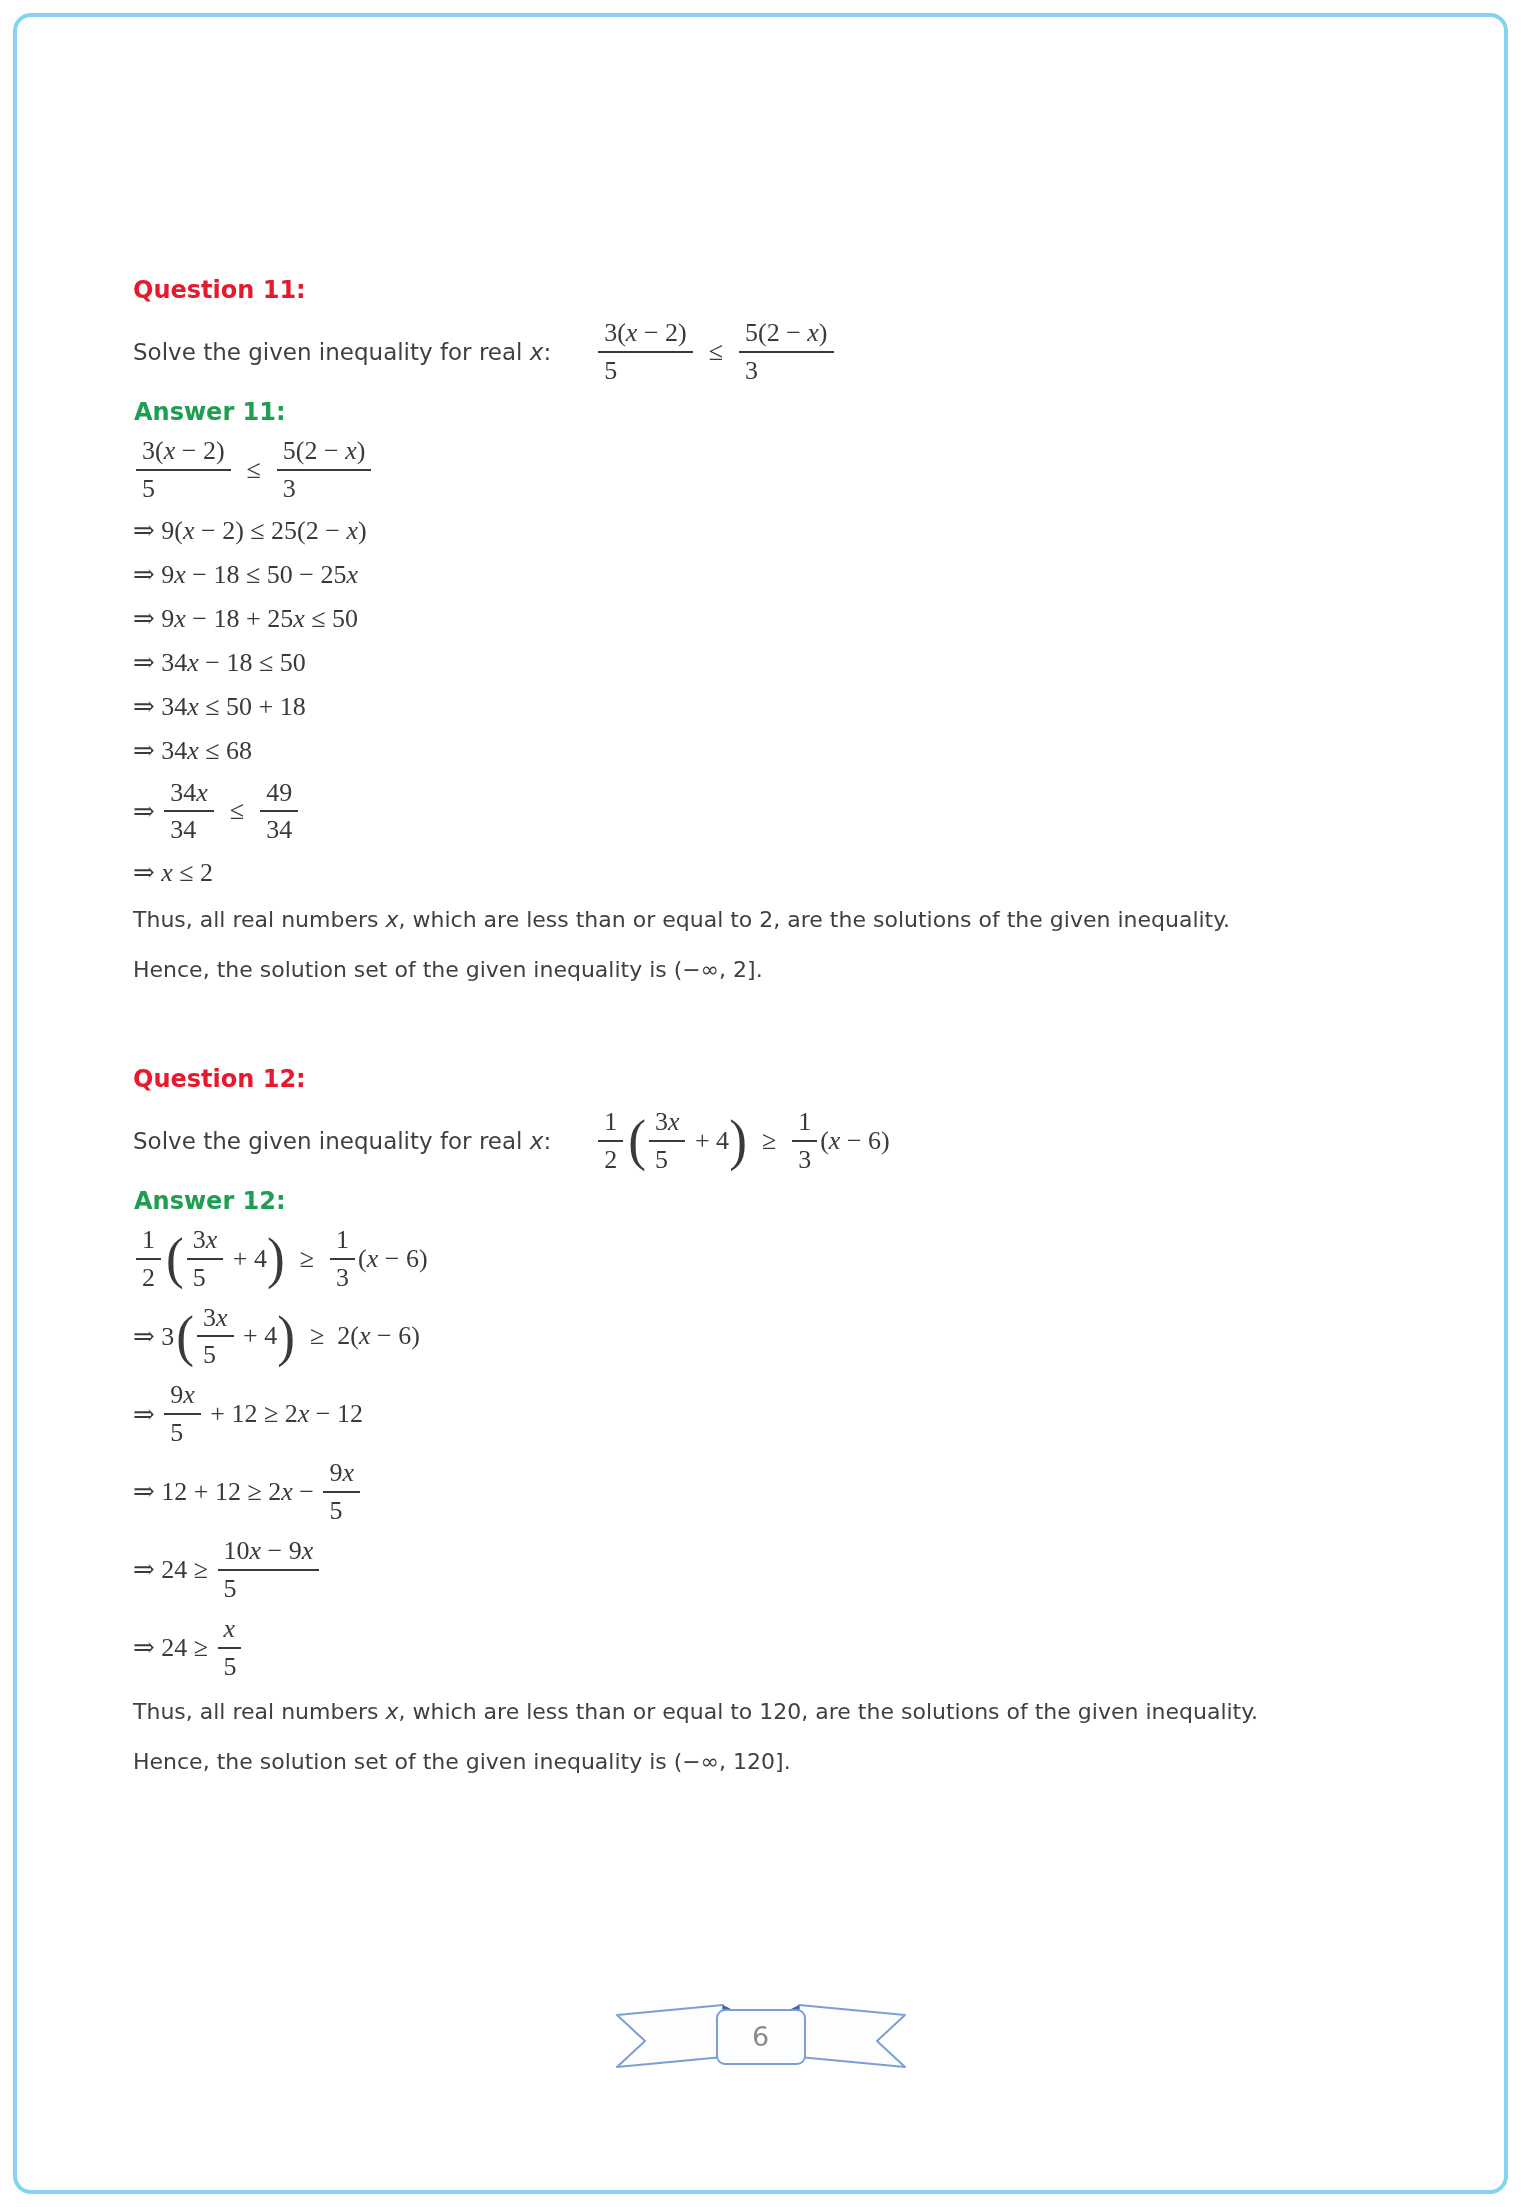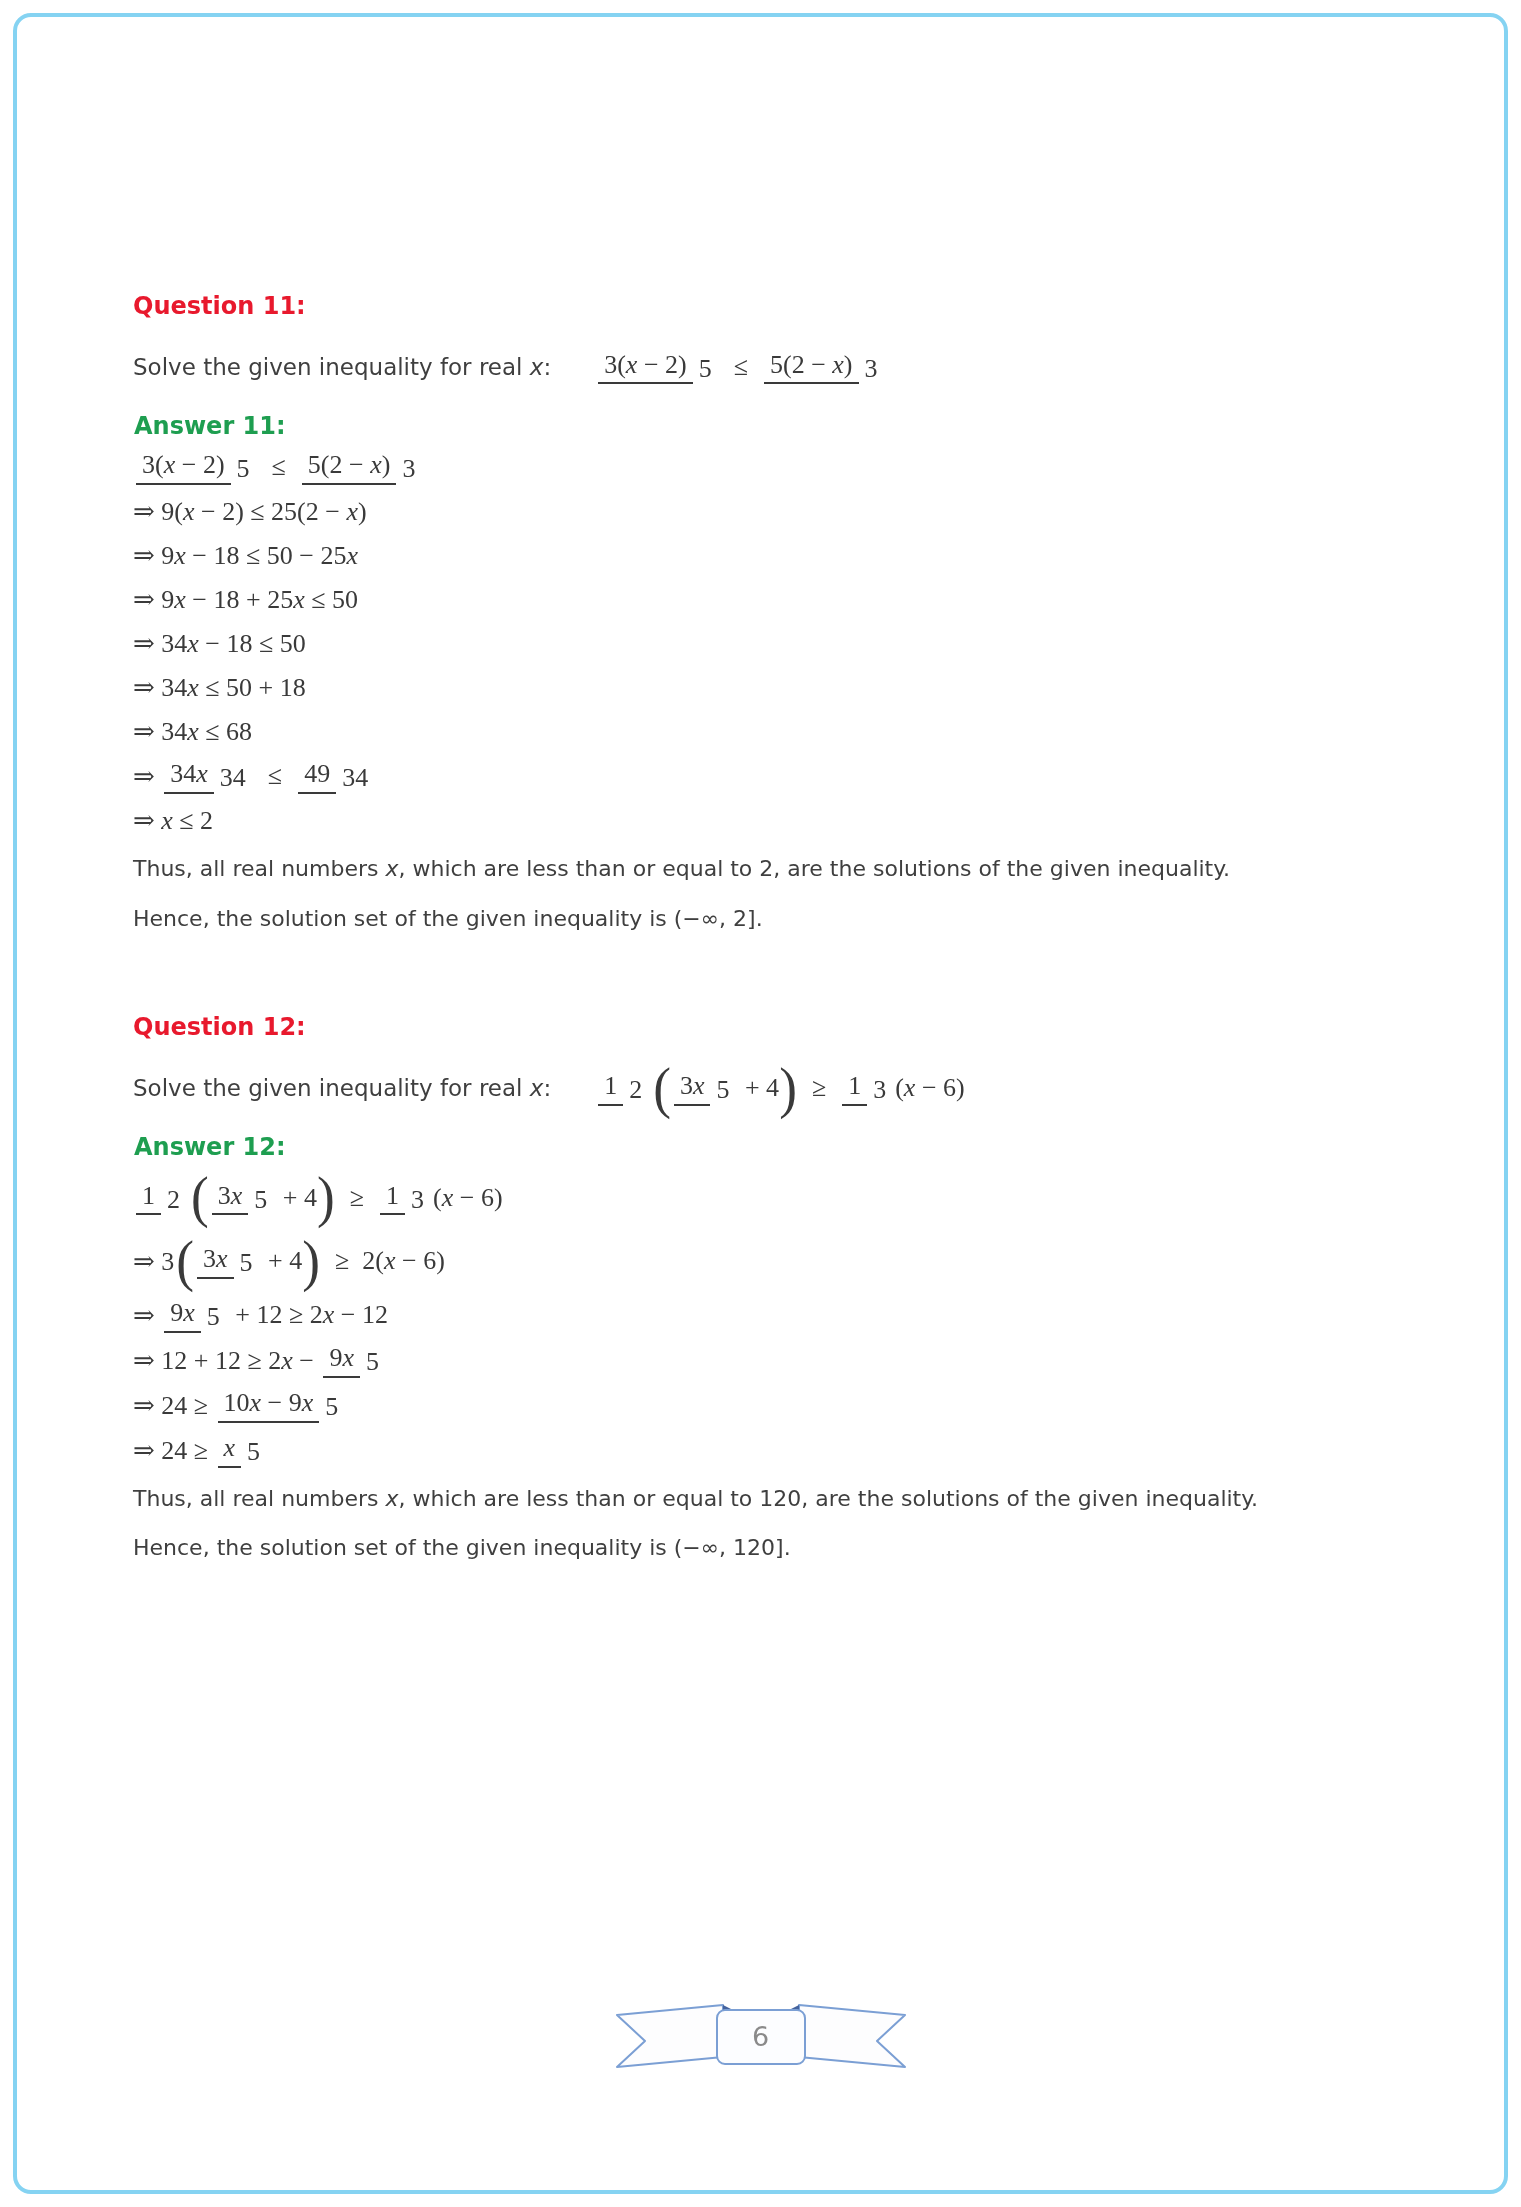--- a/index.html
+++ b/index.html
@@ -7,35 +7,35 @@
   body {
     width:1521px; height:2207px; position:relative; overflow:hidden;
     font-family:"DejaVu Sans","Liberation Sans",sans-serif;
     color:var(--text,#3f3f3f);
   }
   .frame {
     position:absolute; inset:13px;
     border:4px solid var(--border,#85d3f2);
     border-radius:18px; pointer-events:none;
   }
-  .content { position:absolute; left:133px; right:112px; top:292px; }
+  .content { position:absolute; left:133px; right:112px; top:276px; }
   .qtitle { font-size:24px; font-weight:bold; color:var(--question,#e8192d); margin:0 0 14px; }
   .atitle { font-size:24px; font-weight:bold; color:var(--answer,#1e9e50); margin:12px 1px 8px; }
   .prompt-row { display:flex; align-items:center; gap:44px; margin:2px 0; min-height:66px; }
   .body-text { font-size:23px; color:var(--text,#3f3f3f); }
   .body-par { font-size:22px; line-height:1.9; margin:8px 0; }
   i.v { font-style:italic; }
   .math {
     font-family:"Liberation Serif","DejaVu Serif",serif;
     font-size:26px; color:var(--math,#3a3a3a);
     display:inline-flex; align-items:center; flex-wrap:nowrap;
   }
   .step { display:flex; align-items:center; margin:10px 0; min-height:34px; }
   .mt { white-space:pre; }
-  .frac { display:inline-flex; flex-direction:row; align-items:center; margin:0 3px; line-height:1.15; }
+  .frac { display:inline-flex; flex-direction:column; align-items:flex-start; margin:0 3px; line-height:1.15; }
   .fnum { display:inline-flex; justify-content:center; padding:0 6px 3px; border-bottom:2px solid var(--math,#3a3a3a); }
   .fden { display:inline-flex; justify-content:center; padding:3px 6px 0; }
   .bigp { display:inline-flex; align-items:center; margin:0 2px; }
   .br { font-size:205%; line-height:1; transform:scaleY(1.08); }
   .pin { display:inline-flex; align-items:center; }
   .section-q12 { margin-top:74px; }
   .ribbon {
     position:absolute; left:50%; bottom:128px; transform:translateX(-50%);
     width:300px; height:84px;
   }

